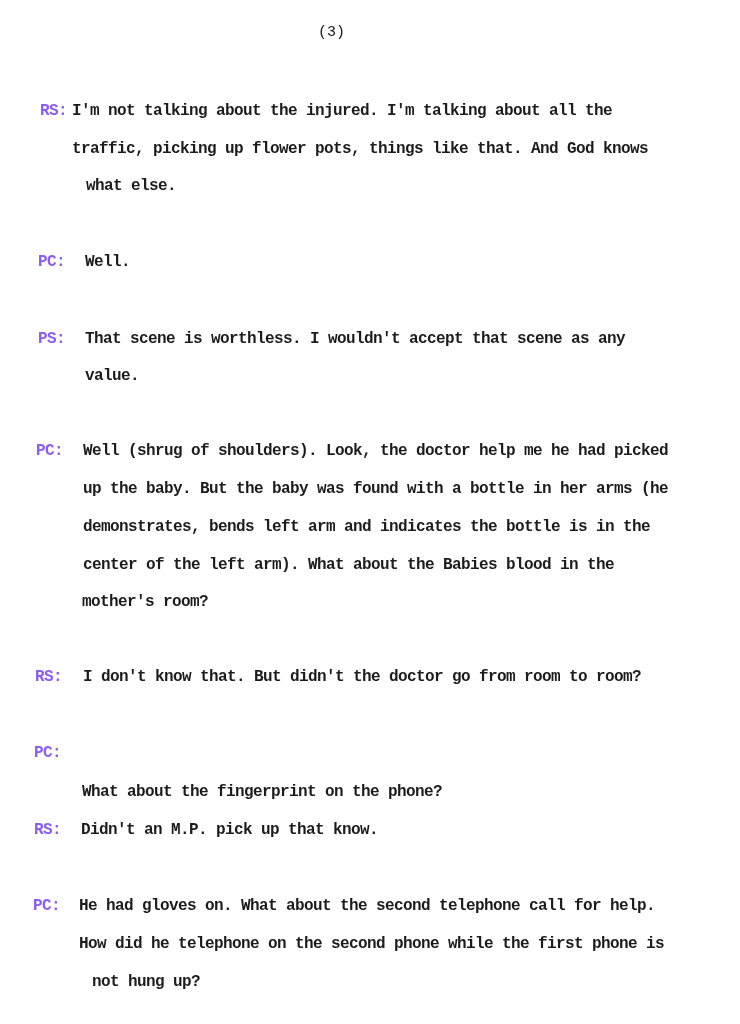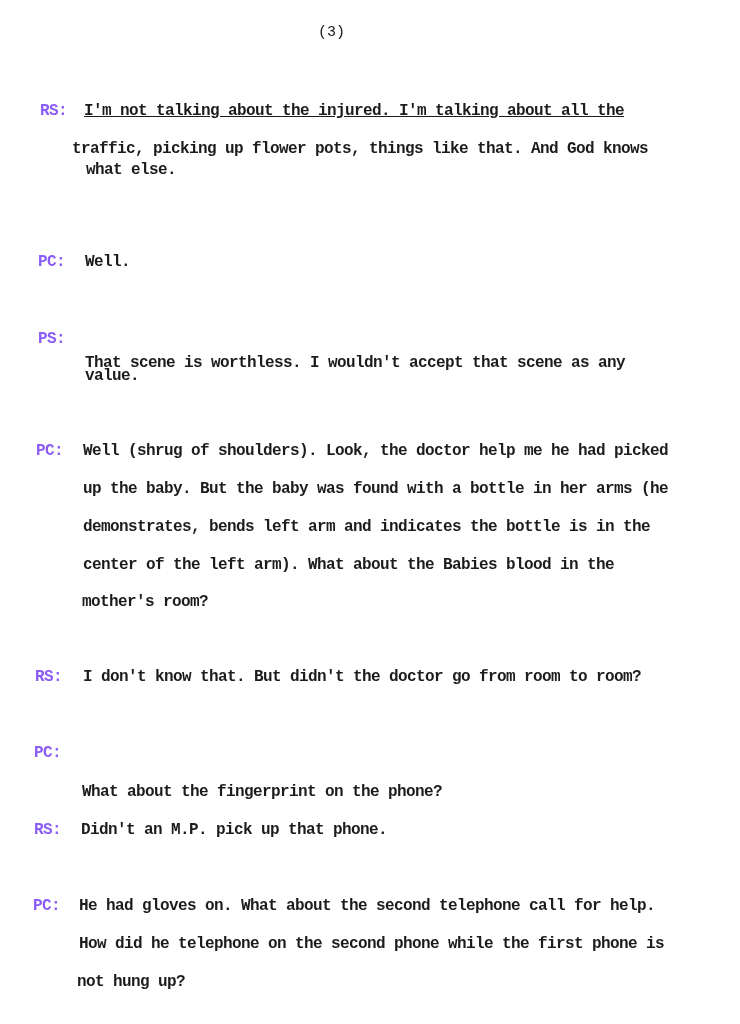--- a/index.html
+++ b/index.html
@@ -41,33 +41,33 @@
       color: #8b5cf6;
     }
   </style>
 </head>
 <body>
 
 <div class="page-number">(3)</div>
 
 <div>
   <span class="speaker" style="left:40px; top:101px;">RS:</span>
-  <span class="line" style="left:84px; top:101px;text-decoration:underline;">I'm not talking about the injured.  I'm talking about all the</span>
+  <span class="line" style="left:72px; top:101px;">I'm not talking about the injured.  I'm talking about all the</span>
   <span class="line" style="left:72px; top:139px;">traffic, picking up flower pots, things like that.  And God knows</span>
-  <span class="line" style="left:86px; top:160px;">what else.</span>
+  <span class="line" style="left:86px; top:176px;">what else.</span>
 </div>
 
 <div>
   <span class="speaker" style="left:38px; top:252px;">PC:</span>
   <span class="line" style="left:85px; top:252px;">Well.</span>
 </div>
 
 <div>
   <span class="speaker" style="left:38px; top:329px;">PS:</span>
-  <span class="line" style="left:85px; top:329px;margin-top:24px;">That scene is worthless.  I wouldn't accept that scene as any</span>
+  <span class="line" style="left:85px; top:329px;">That scene is worthless.  I wouldn't accept that scene as any</span>
   <span class="line" style="left:85px; top:366px;">value.</span>
 </div>
 
 <div>
   <span class="speaker" style="left:36px; top:441px;">PC:</span>
   <span class="line" style="left:83px; top:441px;">Well (shrug of shoulders).  Look, the doctor help me he had picked</span>
   <span class="line" style="left:83px; top:479px;">up the baby.  But the baby was found with a bottle in her arms (he</span>
   <span class="line" style="left:83px; top:517px;">demonstrates, bends left arm and indicates the bottle is in the</span>
   <span class="line" style="left:83px; top:555px;">center of the left arm).  What about the Babies blood in the</span>
   <span class="line" style="left:82px; top:592px;">mother's room?</span>
@@ -78,21 +78,21 @@
   <span class="line" style="left:83px; top:667px;">I don't know that.  But didn't the doctor go from room to room?</span>
 </div>
 
 <div>
   <span class="speaker" style="left:34px; top:743px;">PC:</span>
   <span class="line" style="left:82px; top:782px;">What about the fingerprint on the phone?</span>
 </div>
 
 <div>
   <span class="speaker" style="left:34px; top:820px;">RS:</span>
-  <span class="line" style="left:81px; top:820px;">Didn't an M.P. pick up that phone.</span>
+  <span class="line" style="left:81px; top:820px;">Didn't an M.P. pick up that know.</span>
 </div>
 
 <div>
   <span class="speaker" style="left:33px; top:896px;">PC:</span>
   <span class="line" style="left:79px; top:896px;">He had gloves on.  What about the second telephone call for help.</span>
   <span class="line" style="left:79px; top:934px;">How did he telephone on the second phone while the first phone is</span>
-  <span class="line" style="left:77px; top:972px;">not hung up?</span>
+  <span class="line" style="left:92px; top:972px;">not hung up?</span>
 </div>
 
 </body></html>

